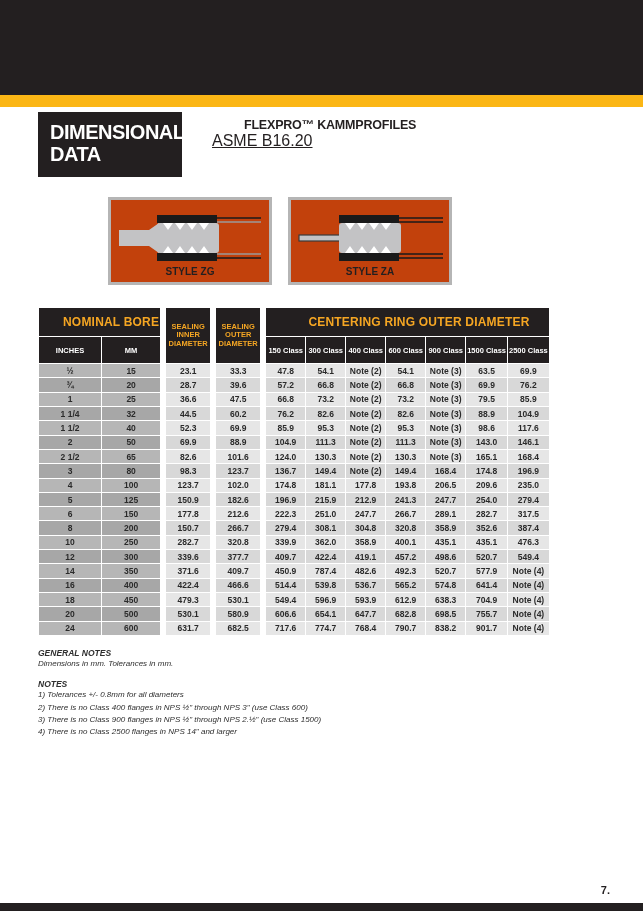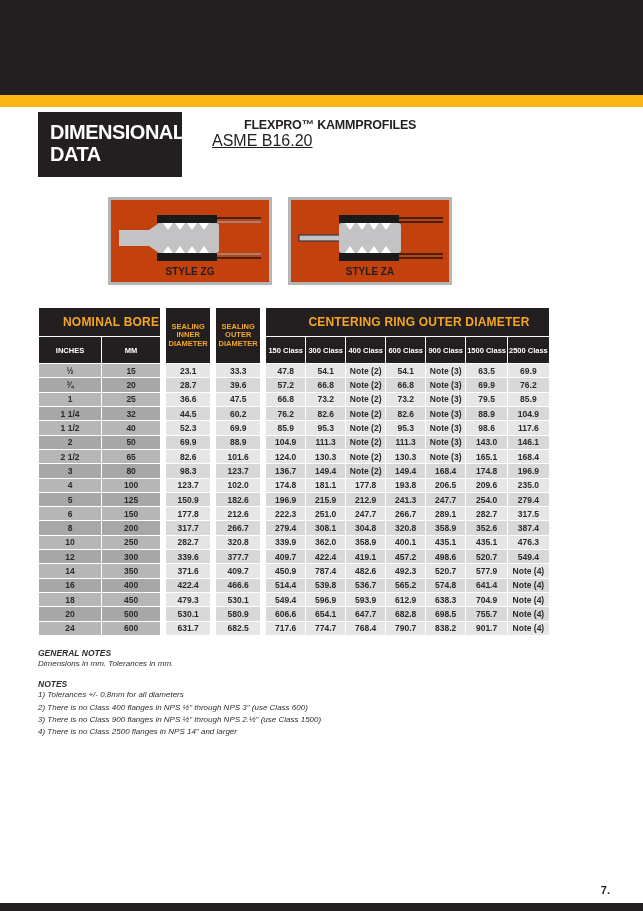--- a/index.html
+++ b/index.html
@@ -342,21 +342,21 @@
           <td class="val">247.7</td>
           <td class="val">266.7</td>
           <td class="val">289.1</td>
           <td class="val">282.7</td>
           <td class="val">317.5</td>
         </tr>
         <tr>
           <td class="nom">8</td>
           <td class="nom">200</td>
           <td class="gap"></td>
-          <td class="val">317.7</td>
+          <td class="val">150.7</td>
           <td class="gap"></td>
           <td class="val">266.7</td>
           <td class="gap"></td>
           <td class="val">279.4</td>
           <td class="val">308.1</td>
           <td class="val">304.8</td>
           <td class="val">320.8</td>
           <td class="val">358.9</td>
           <td class="val">352.6</td>
           <td class="val">387.4</td>

